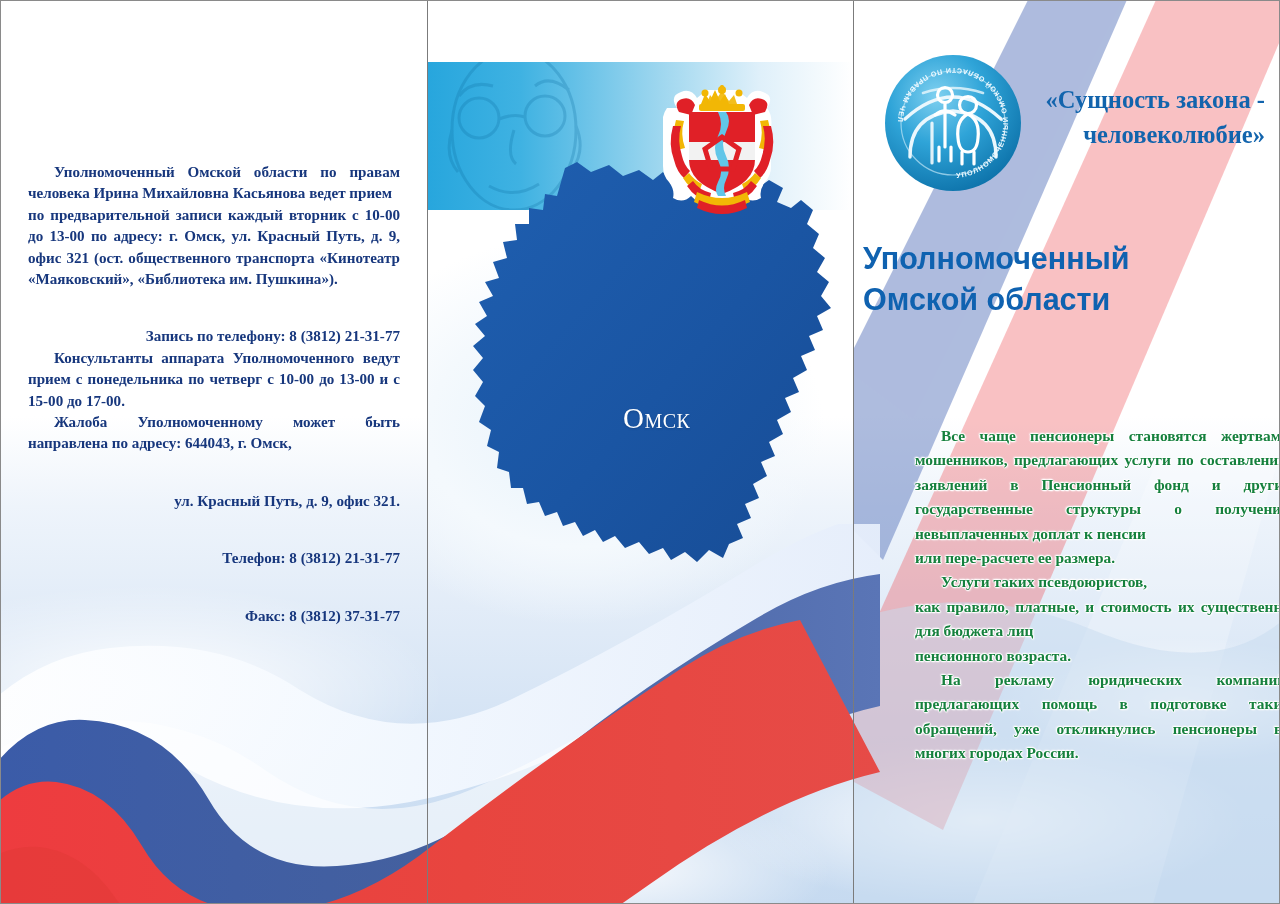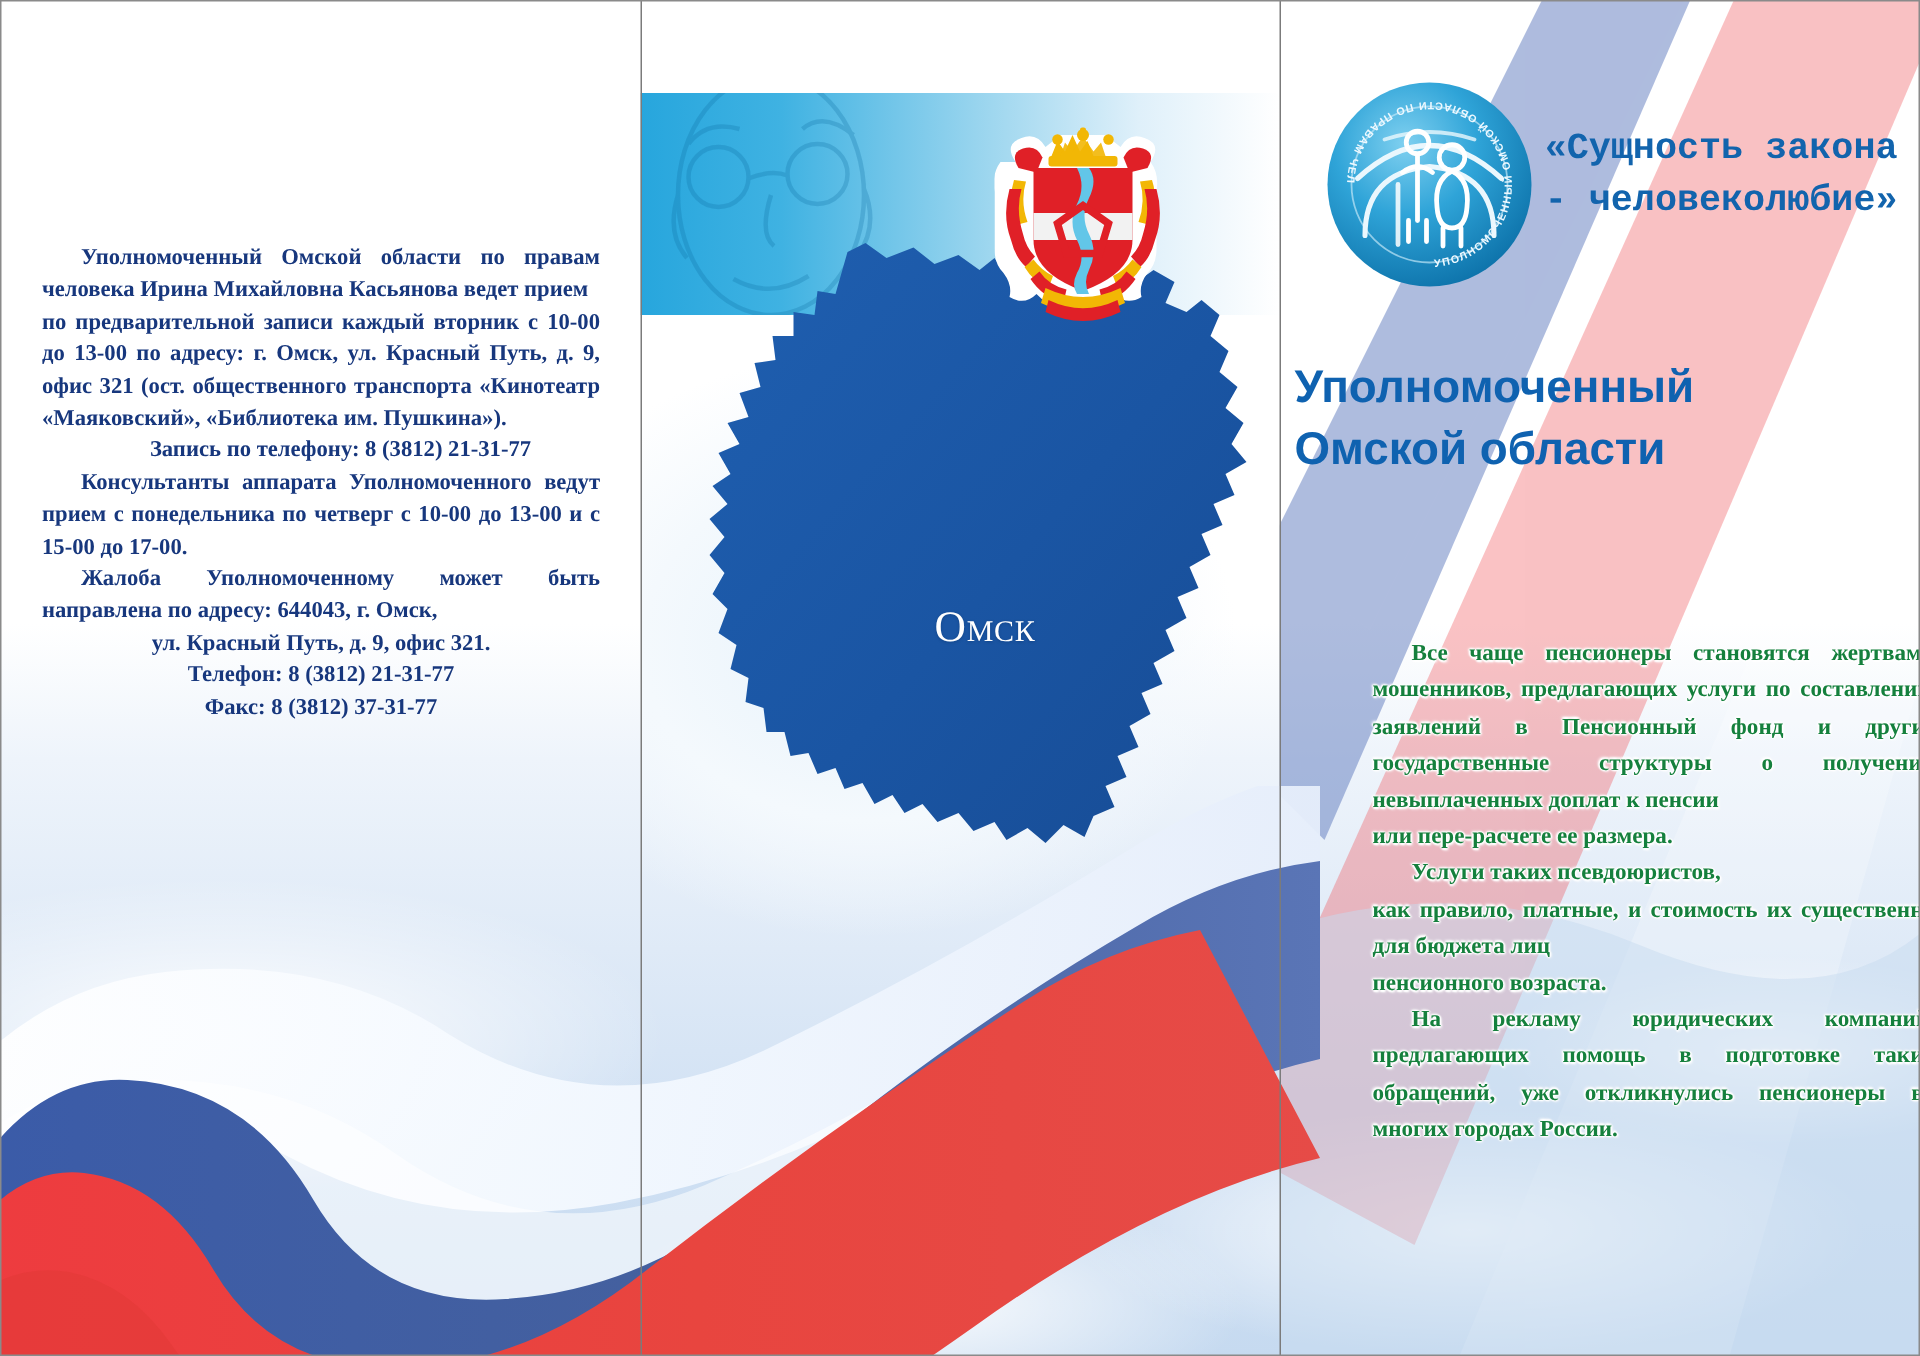--- a/index.html
+++ b/index.html
@@ -44,21 +44,21 @@
 
   
   #left-text{
     position:absolute;left:28px;top:162px;width:372px;z-index:20;
     color:#17377d;font-family:"Liberation Serif",serif;
     font-weight:700;font-size:15.1px;line-height:21.4px;
     text-align:justify;
   }
   #left-text p{margin:0;}
   #left-text p.ind{text-indent:26px;}
-  #left-text p.nj{text-align:center;}
+  #left-text p.nj{text-align:right;margin-top:36px;}
 
   
   .ghost-band{
     position:absolute;left:0px;top:62px;width:426px;height:148px;z-index:3;
     background:linear-gradient(90deg,#27a6dd 0%,#3fb2e2 22%,#9fd7ef 55%,#dff0fa 78%,#ffffff 100%);
     overflow:hidden;
   }
   .ghost-face{
     position:absolute;left:-8px;top:-62px;width:190px;height:250px;opacity:.30;
   }
@@ -74,21 +74,21 @@
     color:#ffffff;font-family:"Liberation Serif",serif;
     font-size:29px;font-variant:small-caps;letter-spacing:.5px;
     text-shadow:0 1px 2px rgba(0,40,90,.35);
   }
 
   
   #logo{position:absolute;left:30px;top:53px;width:140px;height:140px;z-index:20;}
   #logo svg{display:block;width:100%;height:100%;}
   #slogan{
     position:absolute;left:172px;top:82px;width:240px;z-index:20;
-    color:#1264ad;font-family:Liberation Mono, monospace;font-weight:700;
+    color:#1264ad;font-family:Liberation Serif, serif;font-weight:700;
     font-size:24.5px;line-height:35px;text-align:right;
   }
   #right-title{
     position:absolute;left:10px;top:238px;width:410px;z-index:20;
     color:#0f62b0;font-family:"Liberation Sans",sans-serif;font-weight:700;
     font-size:30.5px;line-height:41px;text-align:left;
   }
   #right-body{
     position:absolute;left:34px;top:424px;width:375px;z-index:20;
     color:#15803d;font-family:"Liberation Serif",serif;font-weight:700;

